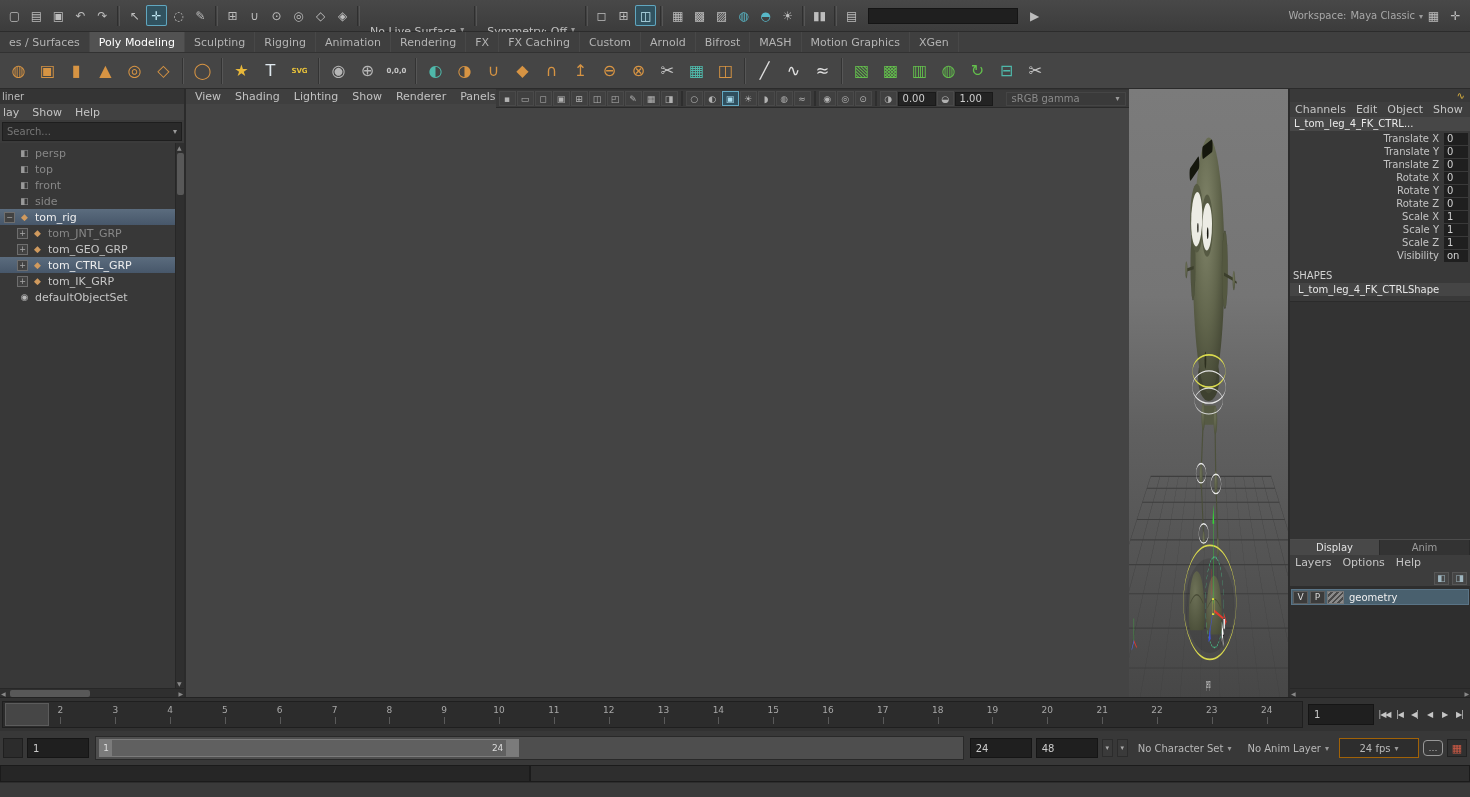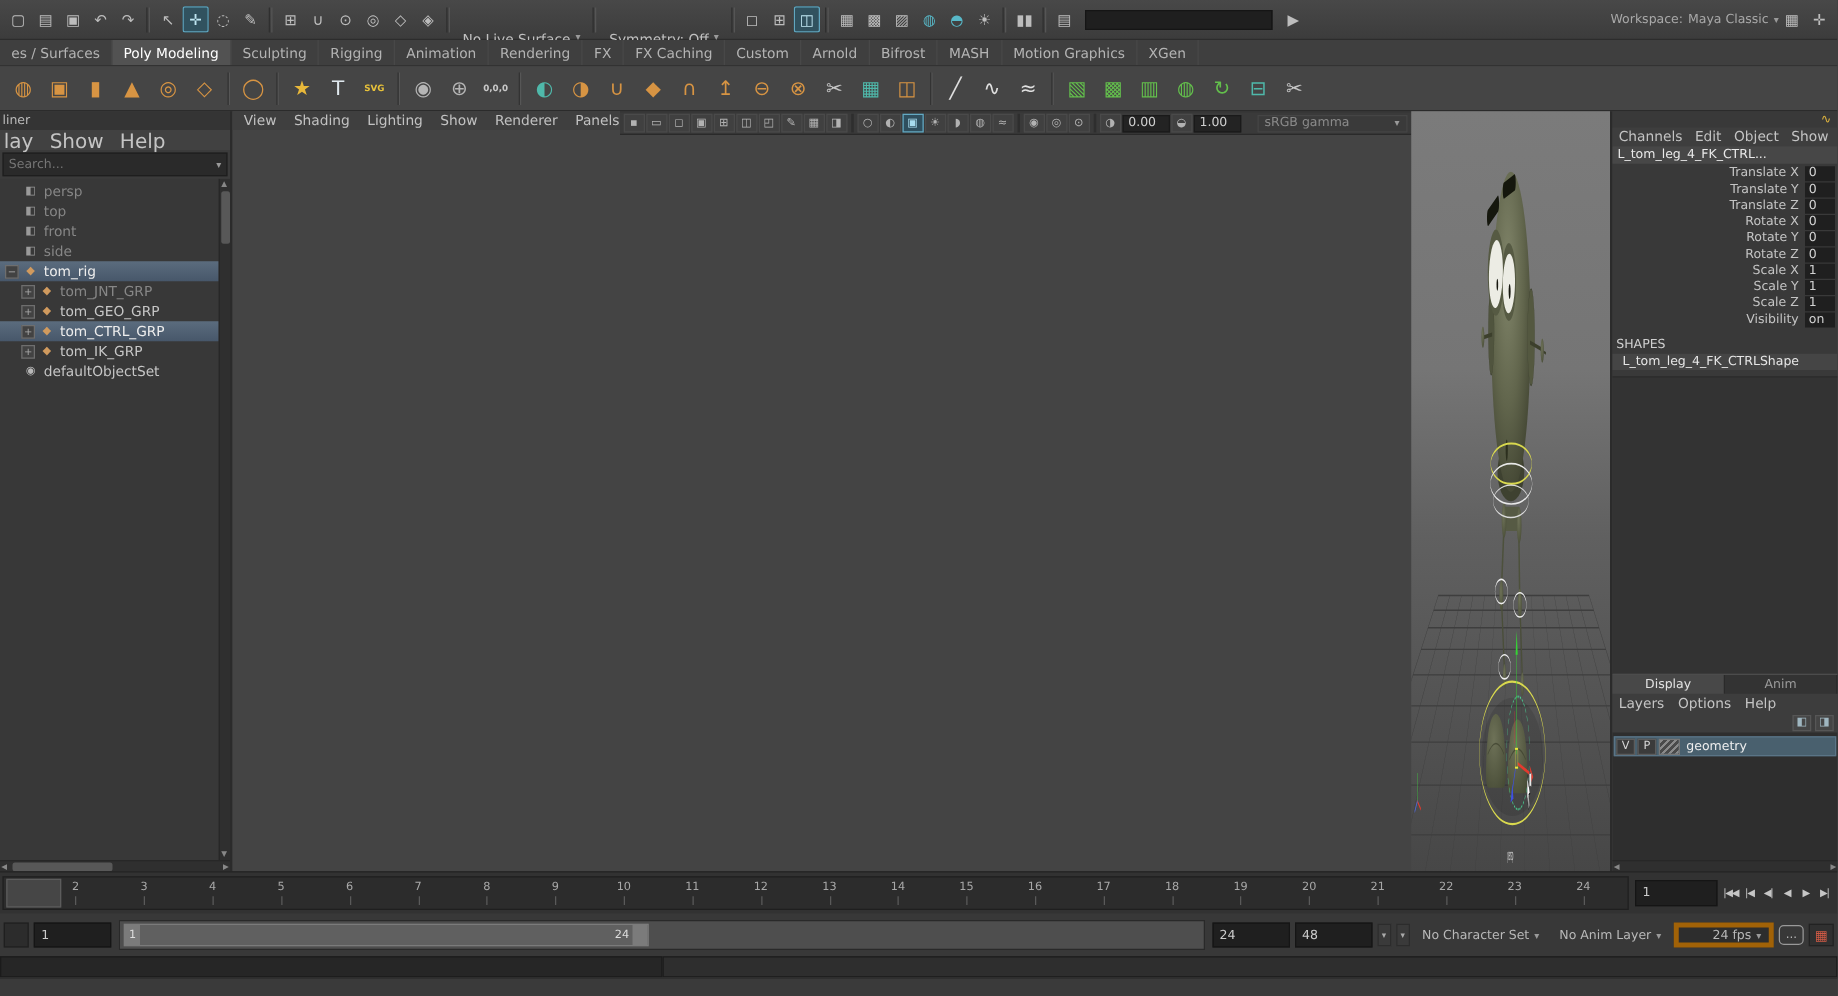--- a/index.html
+++ b/index.html
@@ -27,21 +27,21 @@
   .shelf-item{width:27px;height:27px;font-size:16px;display:flex;align-items:center;justify-content:center;}
   .shelf-item.small{font-size:7px;font-weight:bold;}
   .shelf-item.sep{width:2px;height:26px;border-left:1px solid #333;border-right:1px solid #565656;margin:0 3px;font-size:0;}
 
   
   #main{position:absolute;top:89px;left:0;right:0;bottom:100px;display:flex;}
 
   
   #outliner{width:186px;background:#3b3b3b;border-right:2px solid #2b2b2b;display:flex;flex-direction:column;}
   #outliner-title{height:15px;line-height:15px;background:#343434;color:#bbbbbb;font-size:10px;padding-left:2px;}
-  #outliner-menus{height:16px;display:flex;gap:13px;align-items:center;padding-left:3px;background:#414141;font-size:16px;color:#c4c4c4;}
+  #outliner-menus{height:16px;display:flex;gap:13px;align-items:center;padding-left:3px;background:#414141;font-size:11px;color:#c4c4c4;}
   #outliner-search{height:19px;margin:2px;background:#2a2a2a;border:1px solid #1e1e1e;display:flex;align-items:center;}
   #outliner-search input{flex:1;background:transparent;border:none;outline:none;color:#9a9a9a;font-size:10px;padding:0 4px;}
   #outliner-search .caret-box{width:16px;display:flex;justify-content:center;}
   #out-list{flex:1;position:relative;background:#383838;padding:2px 9px 0 0;overflow:hidden;}
   .out-item{height:16px;display:flex;align-items:center;padding-left:4px;font-size:11px;color:#c6c6c6;}
   .out-item.dim{color:#878787;}
   .out-item.selected{background:linear-gradient(#5b6c7e,#47576a);color:#ededed;}
   .out-item.child{padding-left:17px;}
   .out-expander{width:11px;height:11px;font-size:8px;line-height:10px;text-align:center;color:#aaaaaa;margin-right:3px;flex:none;}
   .out-item.grp .out-expander{border:1px solid #6e6e6e;background:#424242;}
@@ -113,21 +113,21 @@
   
   #range-row{position:absolute;top:731px;left:0;right:0;height:34px;background:#383838;display:flex;align-items:center;gap:4px;padding:0 3px;}
   #range-prefix{width:20px;height:20px;background:#2c2c2c;border:1px solid #1f1f1f;display:flex;align-items:center;justify-content:center;font-size:8px;color:#777;}
   .rg-field{width:62px;height:20px;background:#1f1f1f;border:1px solid #151515;display:flex;align-items:center;padding-left:5px;font-size:10px;color:#cccccc;}
   #range-slider{flex:1;height:24px;background:#4e4e4e;border:1px solid #292929;position:relative;margin:0 2px;}
   #range-bar{position:absolute;left:3px;top:2px;bottom:2px;width:48.5%;background:#606060;border:1px solid #7b7b7b;display:flex;align-items:center;}
   .rg-handle{width:12px;height:100%;background:#7b7b7b;font-size:9px;color:#dddddd;display:flex;align-items:center;justify-content:center;flex:none;}
   #range-bar-end-label{margin-left:auto;font-size:9px;color:#dddddd;padding-right:3px;}
   .mini-dd{width:11px;height:18px;font-size:7px;color:#aaa;display:flex;align-items:center;justify-content:center;background:#3a3a3a;border:1px solid #2c2c2c;}
   .dd{display:flex;align-items:center;height:20px;padding:0 6px;font-size:10px;color:#b8b8b8;white-space:nowrap;}
-  #fps-dd{background:#2d2d2d;border:4px solid #a16207;width:80px;justify-content:flex-end;}
+  #fps-dd{background:#2d2d2d;border:1px solid #a16207;width:80px;justify-content:center;}
   #bubble-btn{width:20px;height:16px;border:1px solid #999;border-radius:4px;color:#bbb;font-size:9px;display:flex;align-items:center;justify-content:center;}
   #autokey-btn{width:20px;height:18px;background:#303030;border:1px solid #222;display:flex;align-items:center;justify-content:center;font-size:11px;color:#cf5a45;}
 
   
   #cmd-row{position:absolute;top:765px;left:0;right:0;height:17px;display:flex;}
   #cmd-input{width:530px;background:#262626;border:1px solid #1b1b1b;color:#ccc;font-size:10px;padding:0 4px;outline:none;}
   #cmd-result{flex:1;background:#2e2e2e;border:1px solid #1b1b1b;}
   #help-row{position:absolute;top:782px;left:0;right:0;height:15px;background:#3a3a3a;border-top:1px solid #2d2d2d;}
 </style>
 </head>

